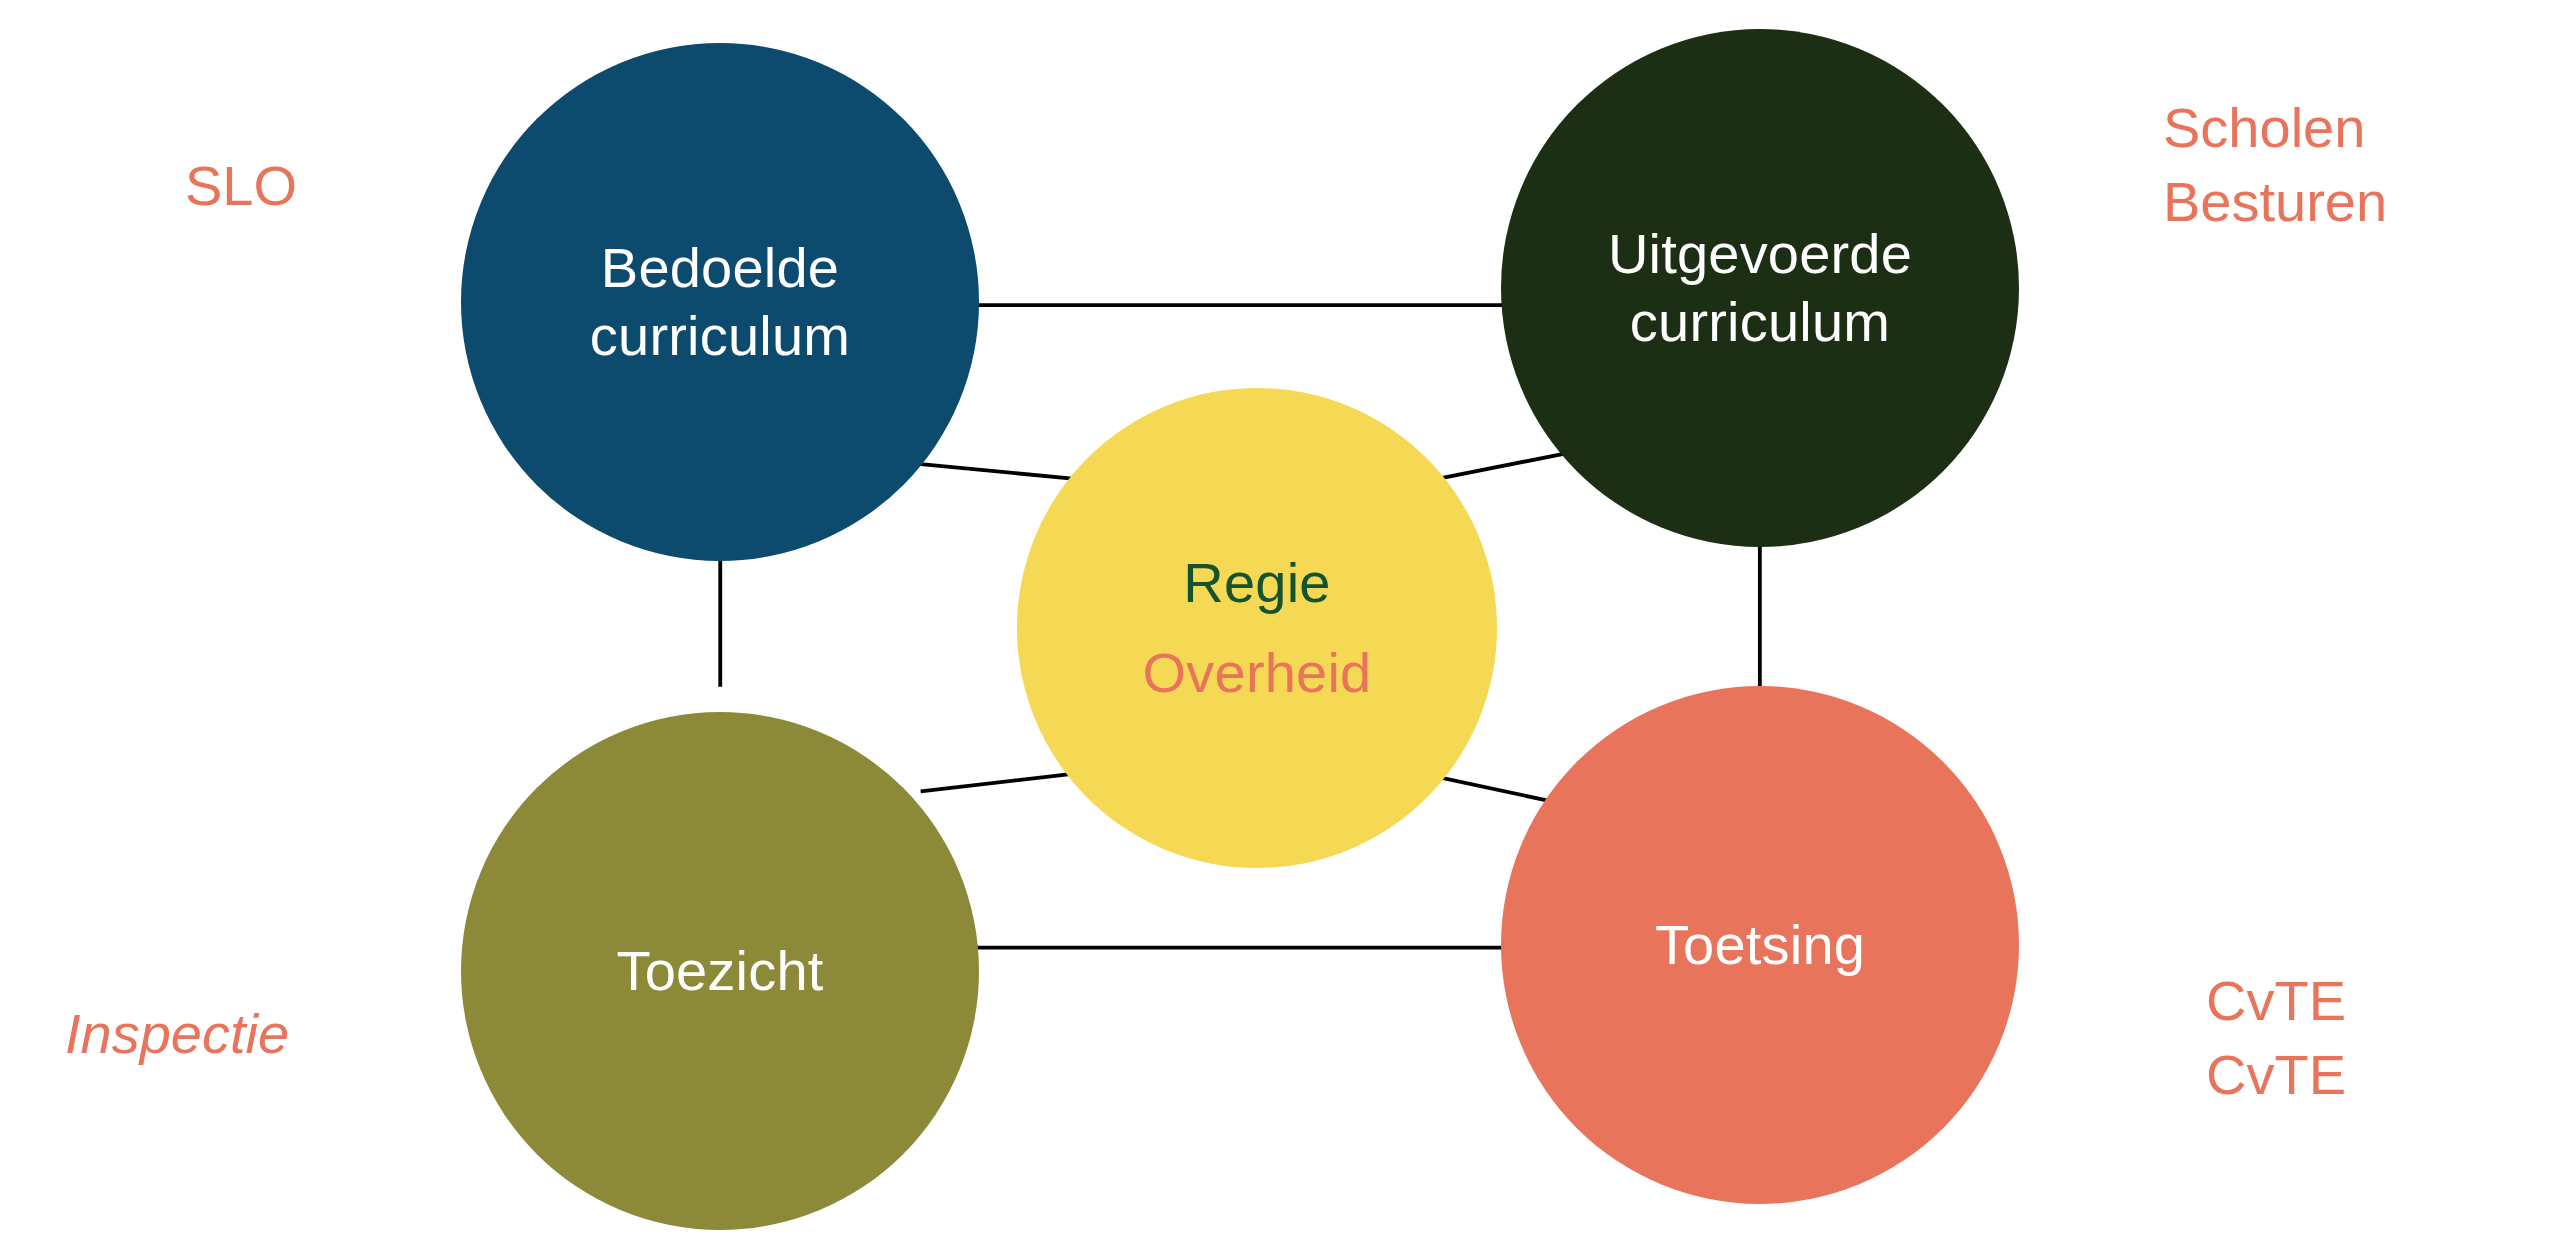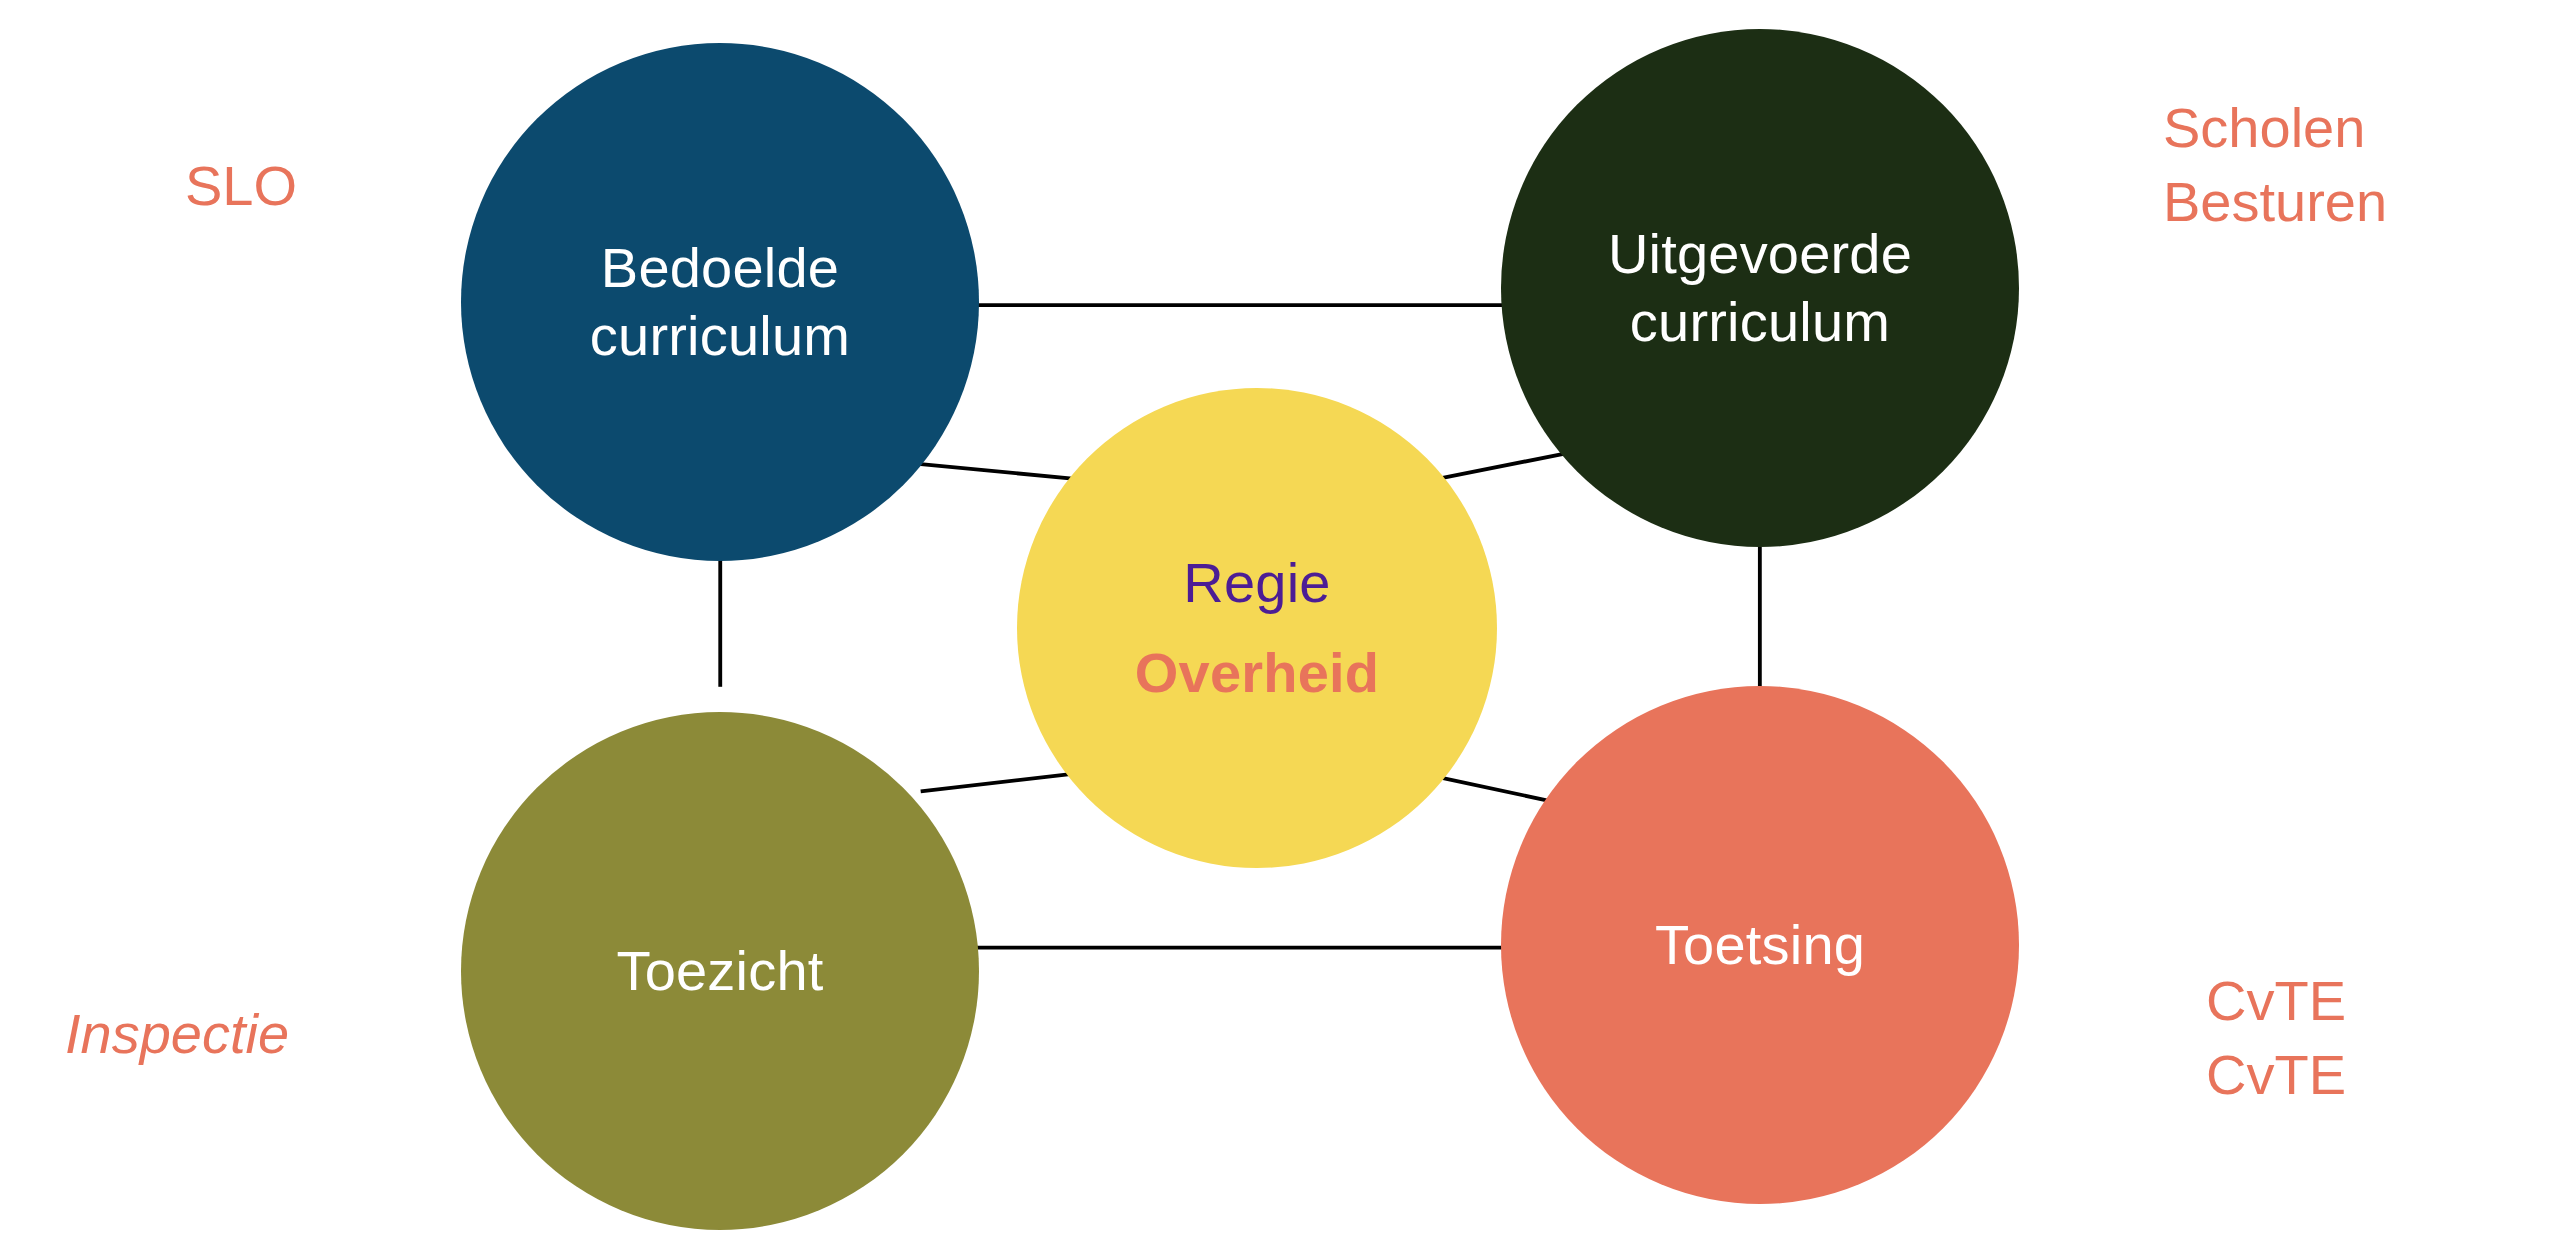--- a/index.html
+++ b/index.html
@@ -69,28 +69,27 @@
     background: #f5d854;
   }
   
   .node .node-line {
     color: #ffffff;
     font-size: 56px;
     font-weight: 400;
     letter-spacing: 0.2px;
   }
   #node-regie .node-line.primary {
-    color: #4c1d95;
+    color: #14532d;
     font-size: 56px;
     margin-bottom: 21px;
   }
   #node-regie .node-line.secondary {
     color: #e8745b;
     font-size: 56px;
-    font-weight: bold;
   }
   
   .outer-label {
     position: absolute;
     color: #e8745b;
     font-size: 56px;
     font-weight: 400;
     line-height: 1.32;
     white-space: nowrap;
   }

